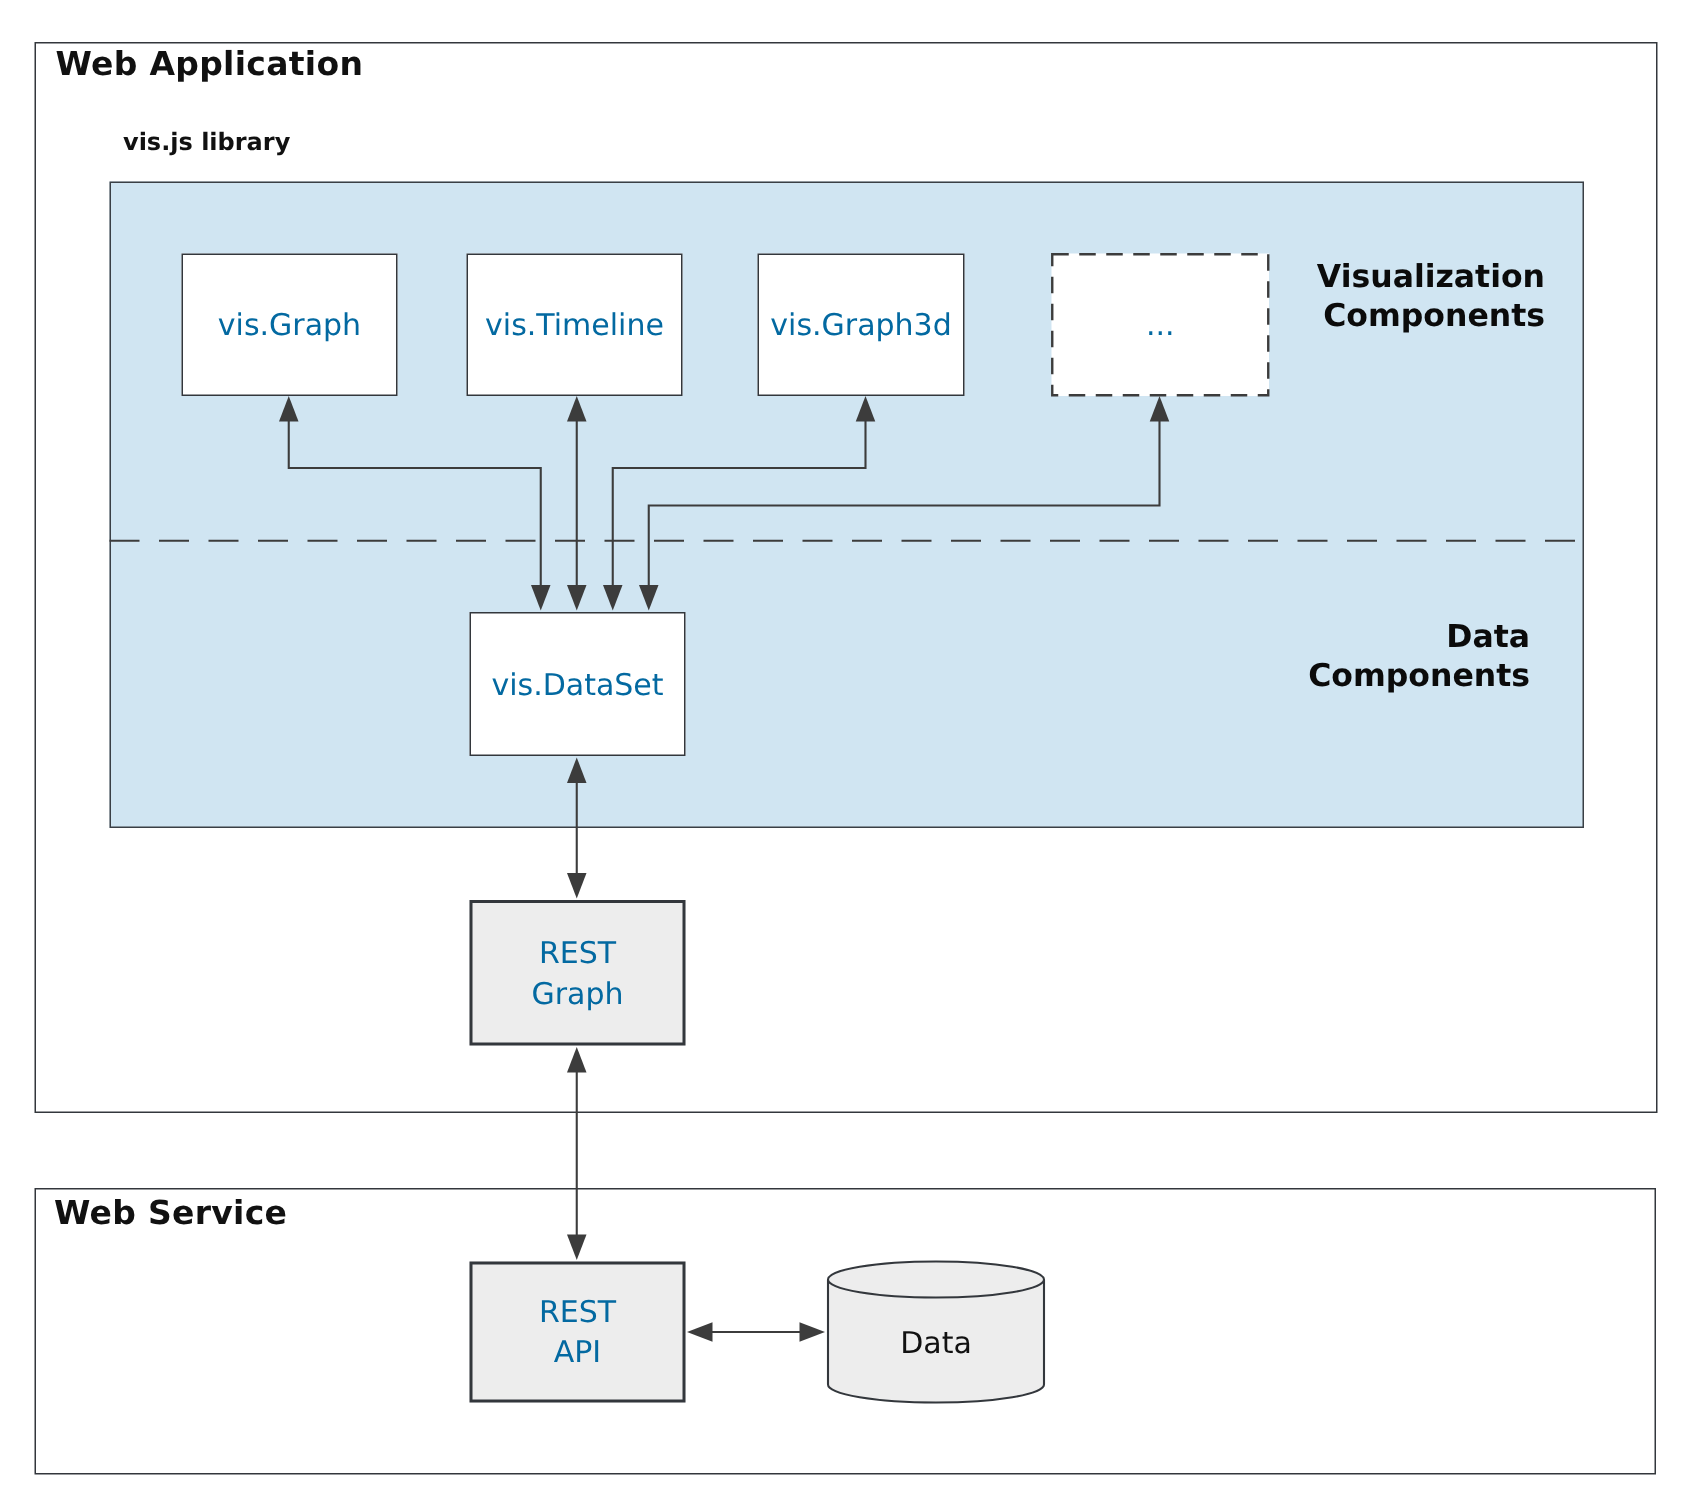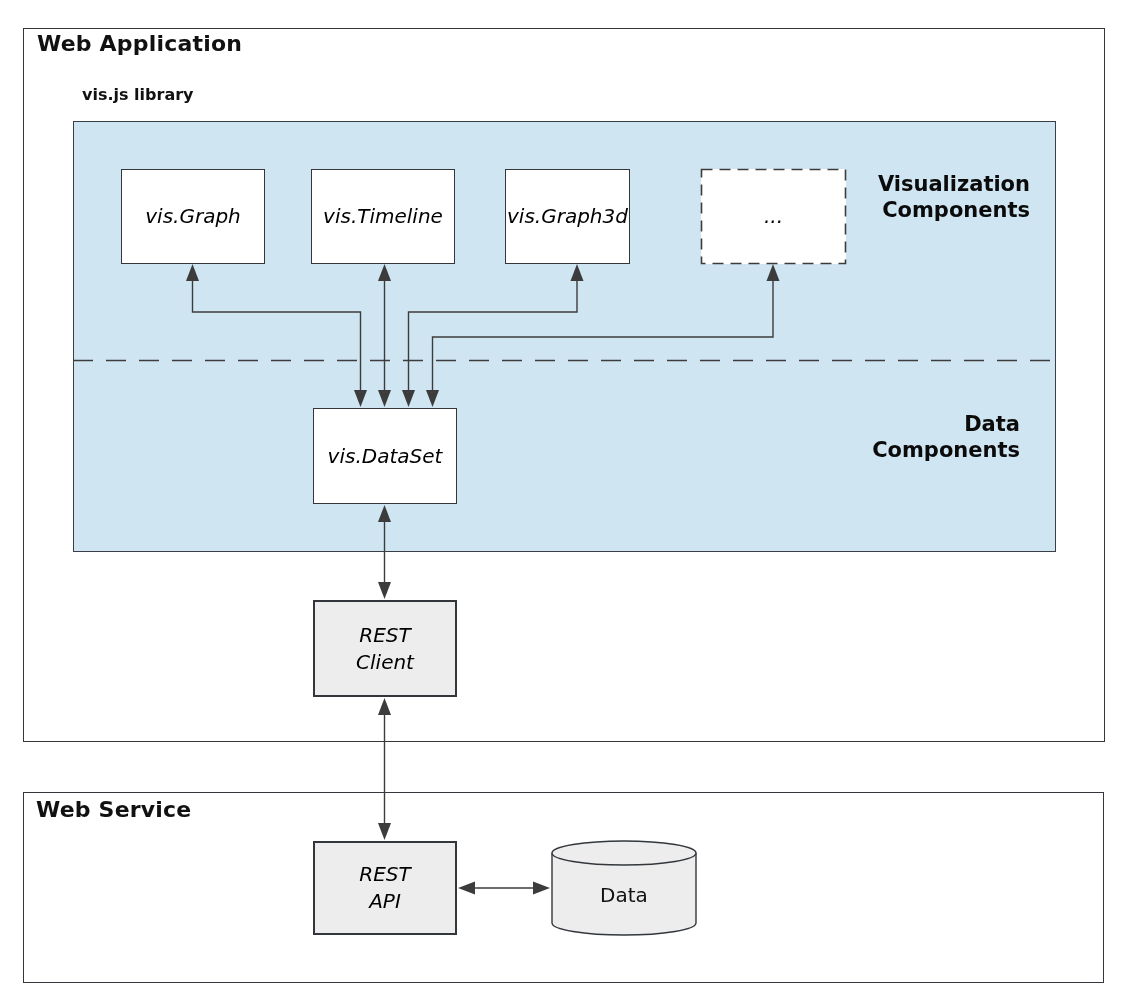--- a/index.html
+++ b/index.html
@@ -14,27 +14,27 @@
   #webservice-box{left:23px;top:792px;width:1081px;height:191px;}
   .container-title{position:absolute;font-weight:bold;font-size:22px;letter-spacing:.2px;}
   #webapp-title{left:37px;top:31px;}
   #webservice-title{left:36px;top:797px;}
   #lib-title{position:absolute;left:82px;top:85px;font-weight:bold;font-size:16px;}
   #bluepanel{position:absolute;left:73px;top:121px;width:983px;height:431px;
     background:var(--panel-fill,#d0e5f2);border:1px solid #3a3f45;box-sizing:border-box;z-index:1;}
   .node{
     position:absolute;display:flex;flex-direction:column;align-items:center;justify-content:center;
     text-align:center;font-size:20px;line-height:27px;background:var(--node-fill,#fff);
-    border:1.6px solid var(--border,#2f343a);box-sizing:border-box;z-index:3;color:#000000;font-style:italic;
+    border:1.6px solid var(--border,#2f343a);box-sizing:border-box;z-index:3;color:#0369a1;
   }
   .node.gray{background:var(--service-node-fill,#ededed);border-width:2px;}
   .node.noborder{border:none;}
   #n-graph{left:121px;top:169px;width:144px;height:95px;}
   #n-timeline{left:311px;top:169px;width:144px;height:95px;}
-  #n-graph3d{left:505px;top:169px;width:125px;height:95px;}
+  #n-graph3d{left:505px;top:169px;width:138px;height:95px;}
   #n-dots{left:701px;top:169px;width:145px;height:95px;}
   #n-dataset{left:313px;top:408px;width:144px;height:96px;}
   #n-restclient{left:313px;top:600px;width:144px;height:97px;}
   #n-restapi{left:313px;top:841px;width:144px;height:94px;}
   .section-label{position:absolute;font-weight:bold;font-size:21px;line-height:26px;z-index:3;color:#0b0b0b;}
   #label-vis{left:850px;top:171px;width:180px;text-align:right;}
   #label-manip{left:820px;top:411px;width:200px;text-align:right;}
   #overlay{position:absolute;left:0;top:0;width:1128px;height:1008px;z-index:4;pointer-events:none;color:var(--arrow,#3c3c3c);}
   #overlay .line{stroke:currentColor;stroke-width:1.4;fill:none;}
   #overlay .head{fill:currentColor;stroke:none;}
@@ -72,21 +72,21 @@
     <div>Data</div>
     <div>Components</div>
   </div>
 
   <div class="node" id="n-dataset">
     <span>vis.DataSet</span>
   </div>
 
   <div class="node gray" id="n-restclient">
     <span>REST</span>
-    <span>Client</span>
+    <span>Graph</span>
   </div>
 
   <div class="outline" id="webservice-box"></div>
   <div class="container-title" id="webservice-title">Web Service</div>
 
   <div class="node gray" id="n-restapi">
     <span>REST</span>
     <span>API</span>
   </div>
 

